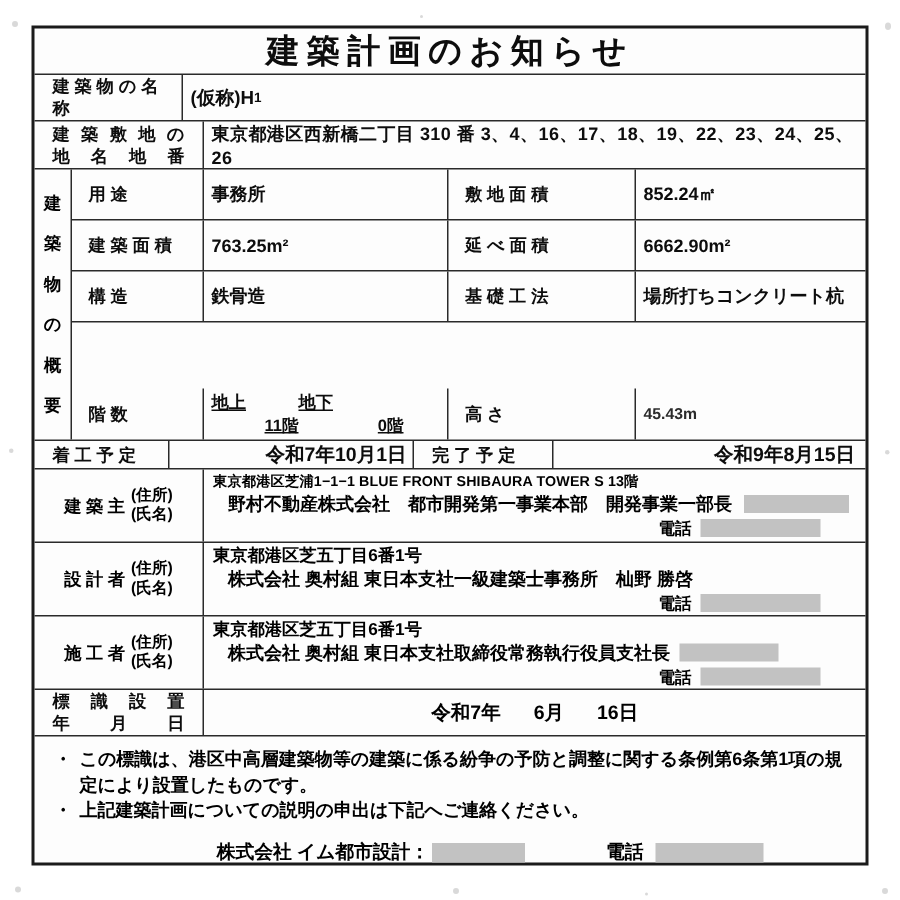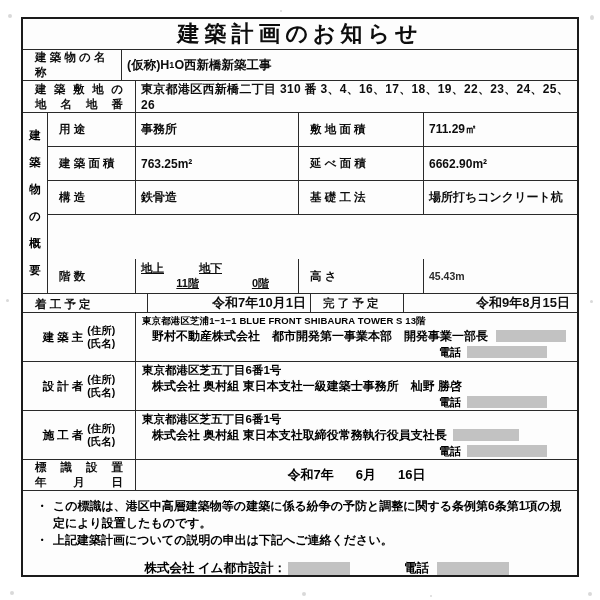--- a/index.html
+++ b/index.html
@@ -138,21 +138,21 @@
   .floors .top  { display: flex; width: 128px; }
   .floors .top .a { width: 58px; }
   .floors .bot  { display: flex; width: 138px; font-size: 11px; }
   .floors .bot .a { width: 58px; text-align: right; padding-right: 4px; }
   .floors .bot .b { text-align: right; width: 66px; }
 
   .val-small { font-size: 10.5px; font-weight: bold; color: #2b2b2b; }
 
   
   #sched-row { height: 28px; }
-  #sched-l-lbl { width: 125px; align-items: flex-end; }
+  #sched-l-lbl { width: 90px; }
   #sched-l-val { width: 163px; justify-content: flex-end; font-size: 13px; font-weight: bold; padding-right: 4px; }
   #sched-r-lbl { width: 93px; }
   #sched-r-val { flex: 1; justify-content: flex-end; font-size: 13px; font-weight: bold; padding-right: 7px; }
 
   
   .party-row { height: 49px; }
   .party-label {
     width: 113px;
     display: flex;
     align-items: center;
@@ -286,21 +286,20 @@
         <span>築</span>
         <span>物</span>
         <span>の</span>
         <span>名</span>
         <span>称</span>
       </span>
     </div>
     <div class="cell" id="name-value">
       <span>(仮称)H</span>
         <span class="sup">1</span>
-        <span>O西新橋新築工事</span>
     </div>
   </div>
 
   <div class="row" id="addr-row">
     <div class="cell vline" id="addr-label">
       <div class="line">
         <span>建</span>
         <span>築</span>
         <span>敷</span>
         <span>地</span>
@@ -336,21 +335,21 @@
         </div>
         <div class="cell vline o-val-l val">事務所</div>
         <div class="cell vline o-lbl-r lbl">
           <span class="spread2">
             <span>敷</span>
             <span>地</span>
             <span>面</span>
             <span>積</span>
           </span>
         </div>
-        <div class="cell o-val-r val">711.29㎡</div>
+        <div class="cell o-val-r val">852.24㎡</div>
       </div>
 
       <div class="row">
         <div class="cell vline o-lbl-l lbl">
           <span class="spread2">
             <span>建</span>
             <span>築</span>
             <span>面</span>
             <span>積</span>
           </span>

